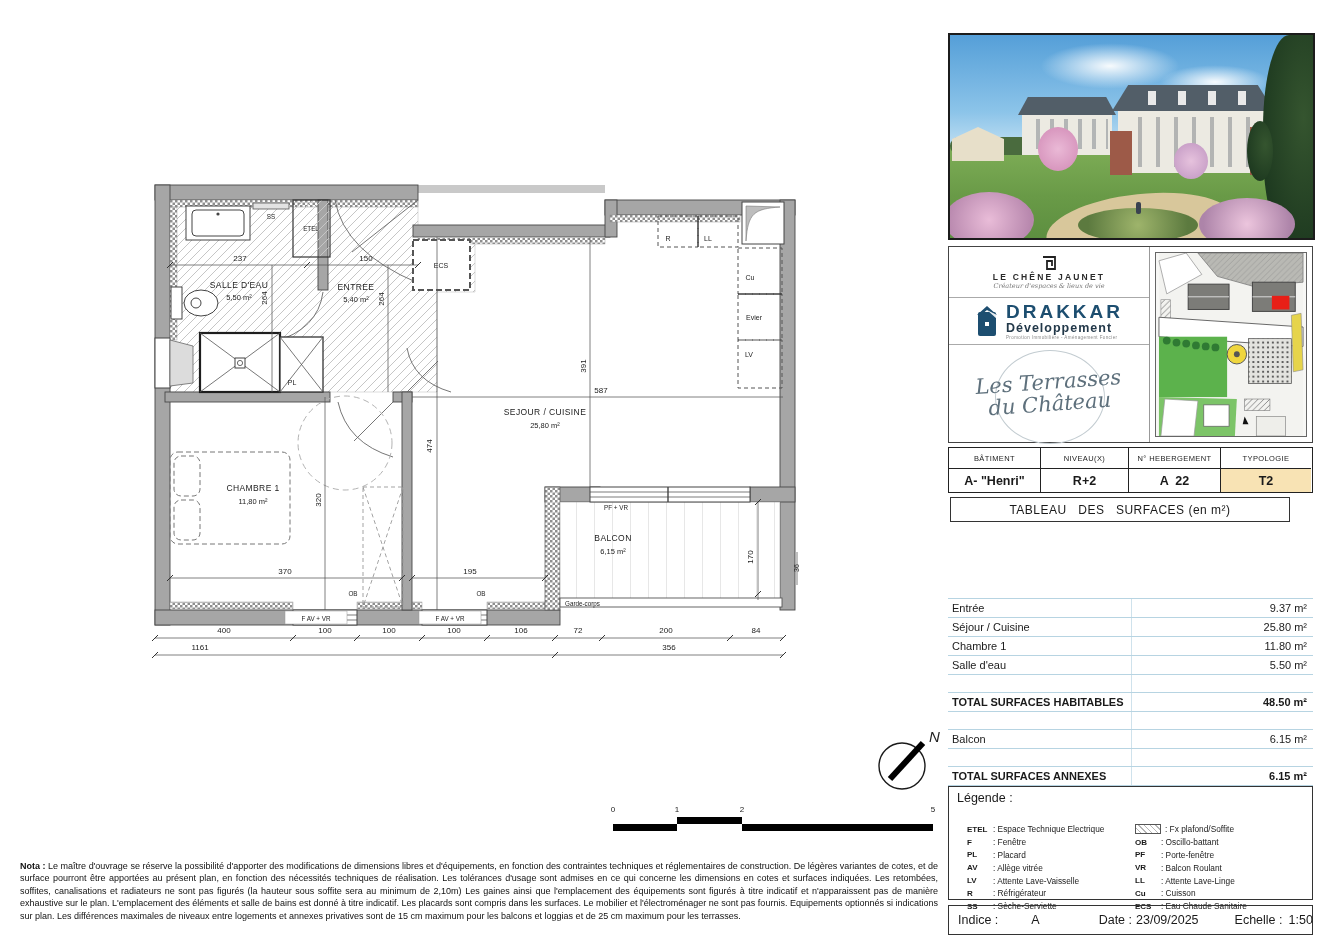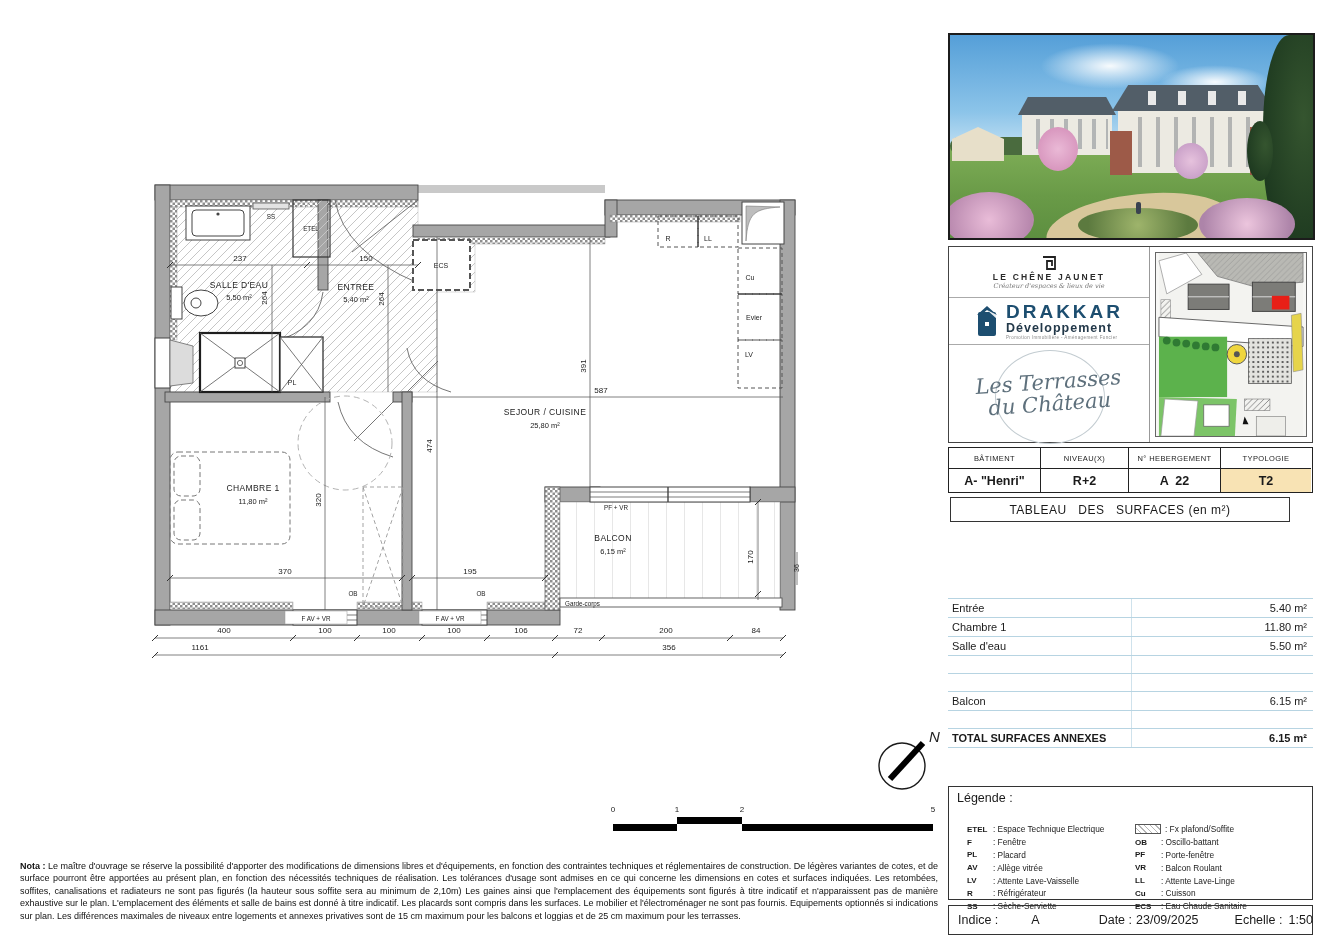--- a/index.html
+++ b/index.html
@@ -430,34 +430,42 @@
     <div class="unit-cell uv c3">A  22</div>
     <div class="unit-cell uv c4 typo-cell">T2</div>
   </div>
 </div>
 
 <div id="tableau-title" class="abs">TABLEAU   DES   SURFACES (en m²)</div>
 
 <div id="surfaces" class="abs">
   <div class="srow">
     <span class="lab">Entrée</span>
-    <span class="val">5.40 m²</span>
+    <span class="val">9.37 m²</span>
+  </div>
+  <div class="srow">
+    <span class="lab">Séjour / Cuisine</span>
+    <span class="val">25.80 m²</span>
   </div>
   <div class="srow">
     <span class="lab">Chambre 1</span>
     <span class="val">11.80 m²</span>
   </div>
   <div class="srow">
     <span class="lab">Salle d'eau</span>
     <span class="val">5.50 m²</span>
   </div>
   <div class="srow blank">
       <span class="lab"></span>
       <span class="val"></span>
     </div>
+  <div class="srow total">
+    <span class="lab">TOTAL SURFACES HABITABLES</span>
+    <span class="val">48.50 m²</span>
+  </div>
   <div class="srow blank">
       <span class="lab"></span>
       <span class="val"></span>
     </div>
   <div class="srow">
     <span class="lab">Balcon</span>
     <span class="val">6.15 m²</span>
   </div>
   <div class="srow blank">
       <span class="lab"></span>

